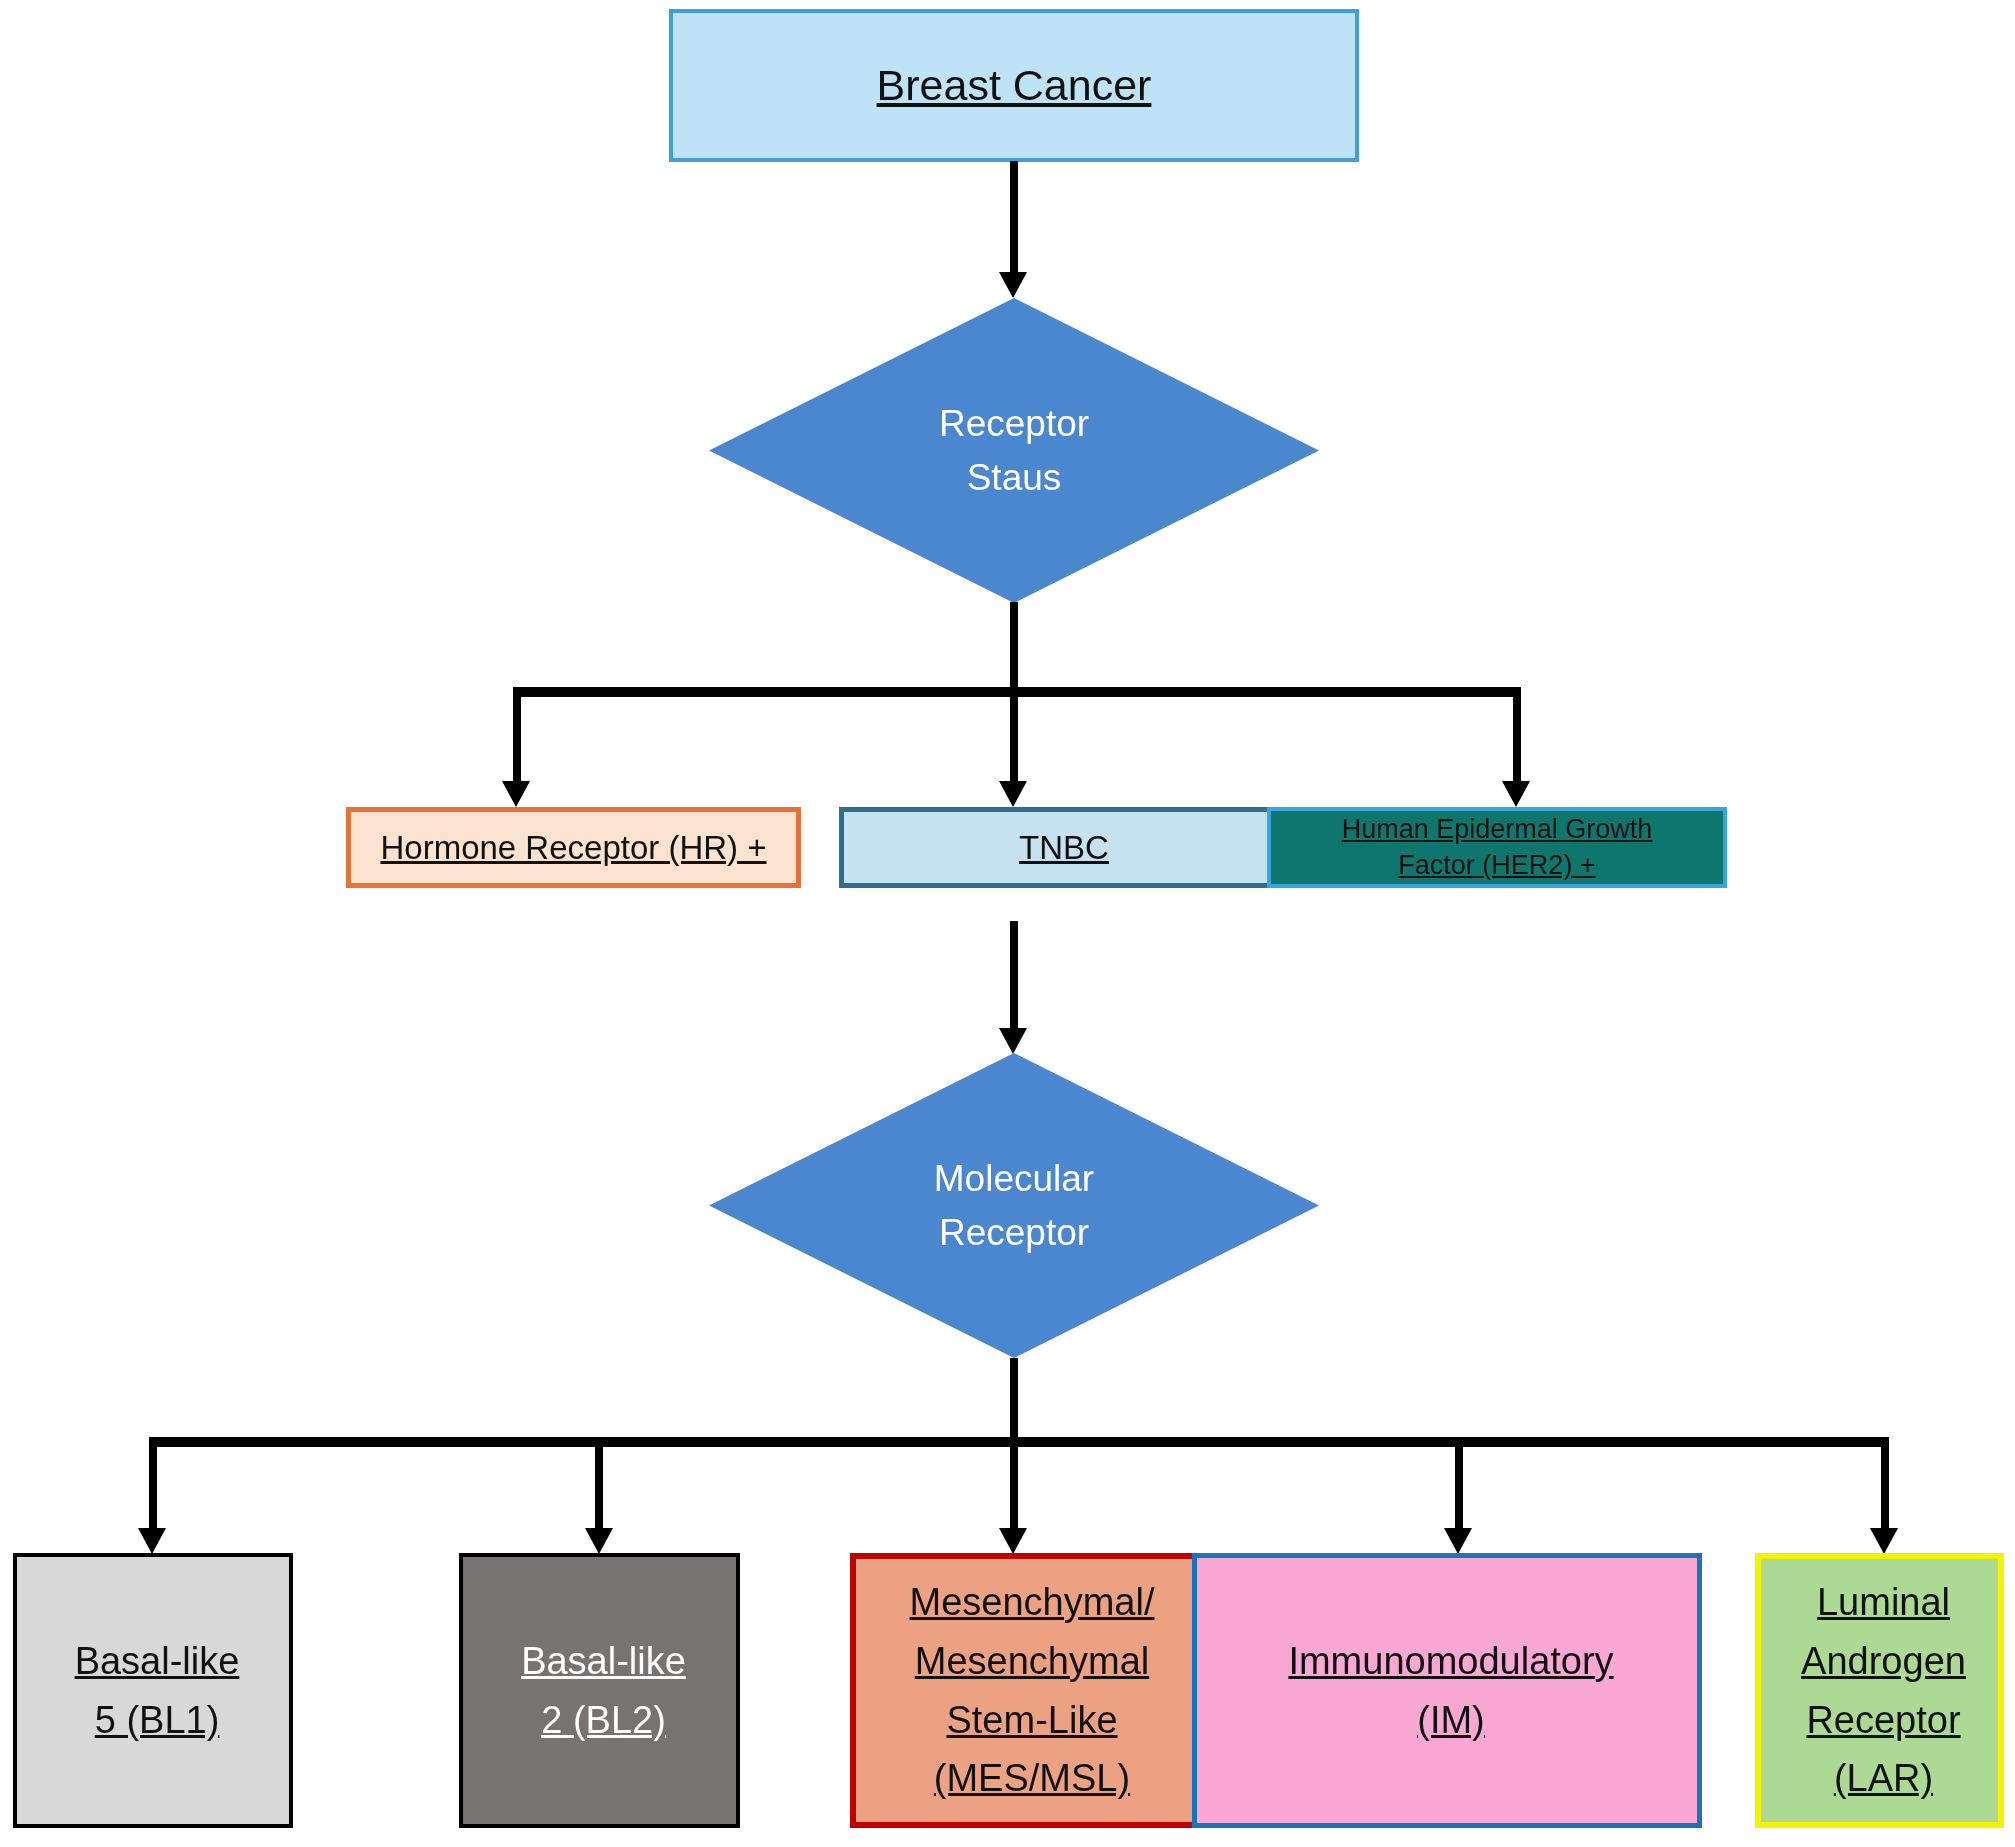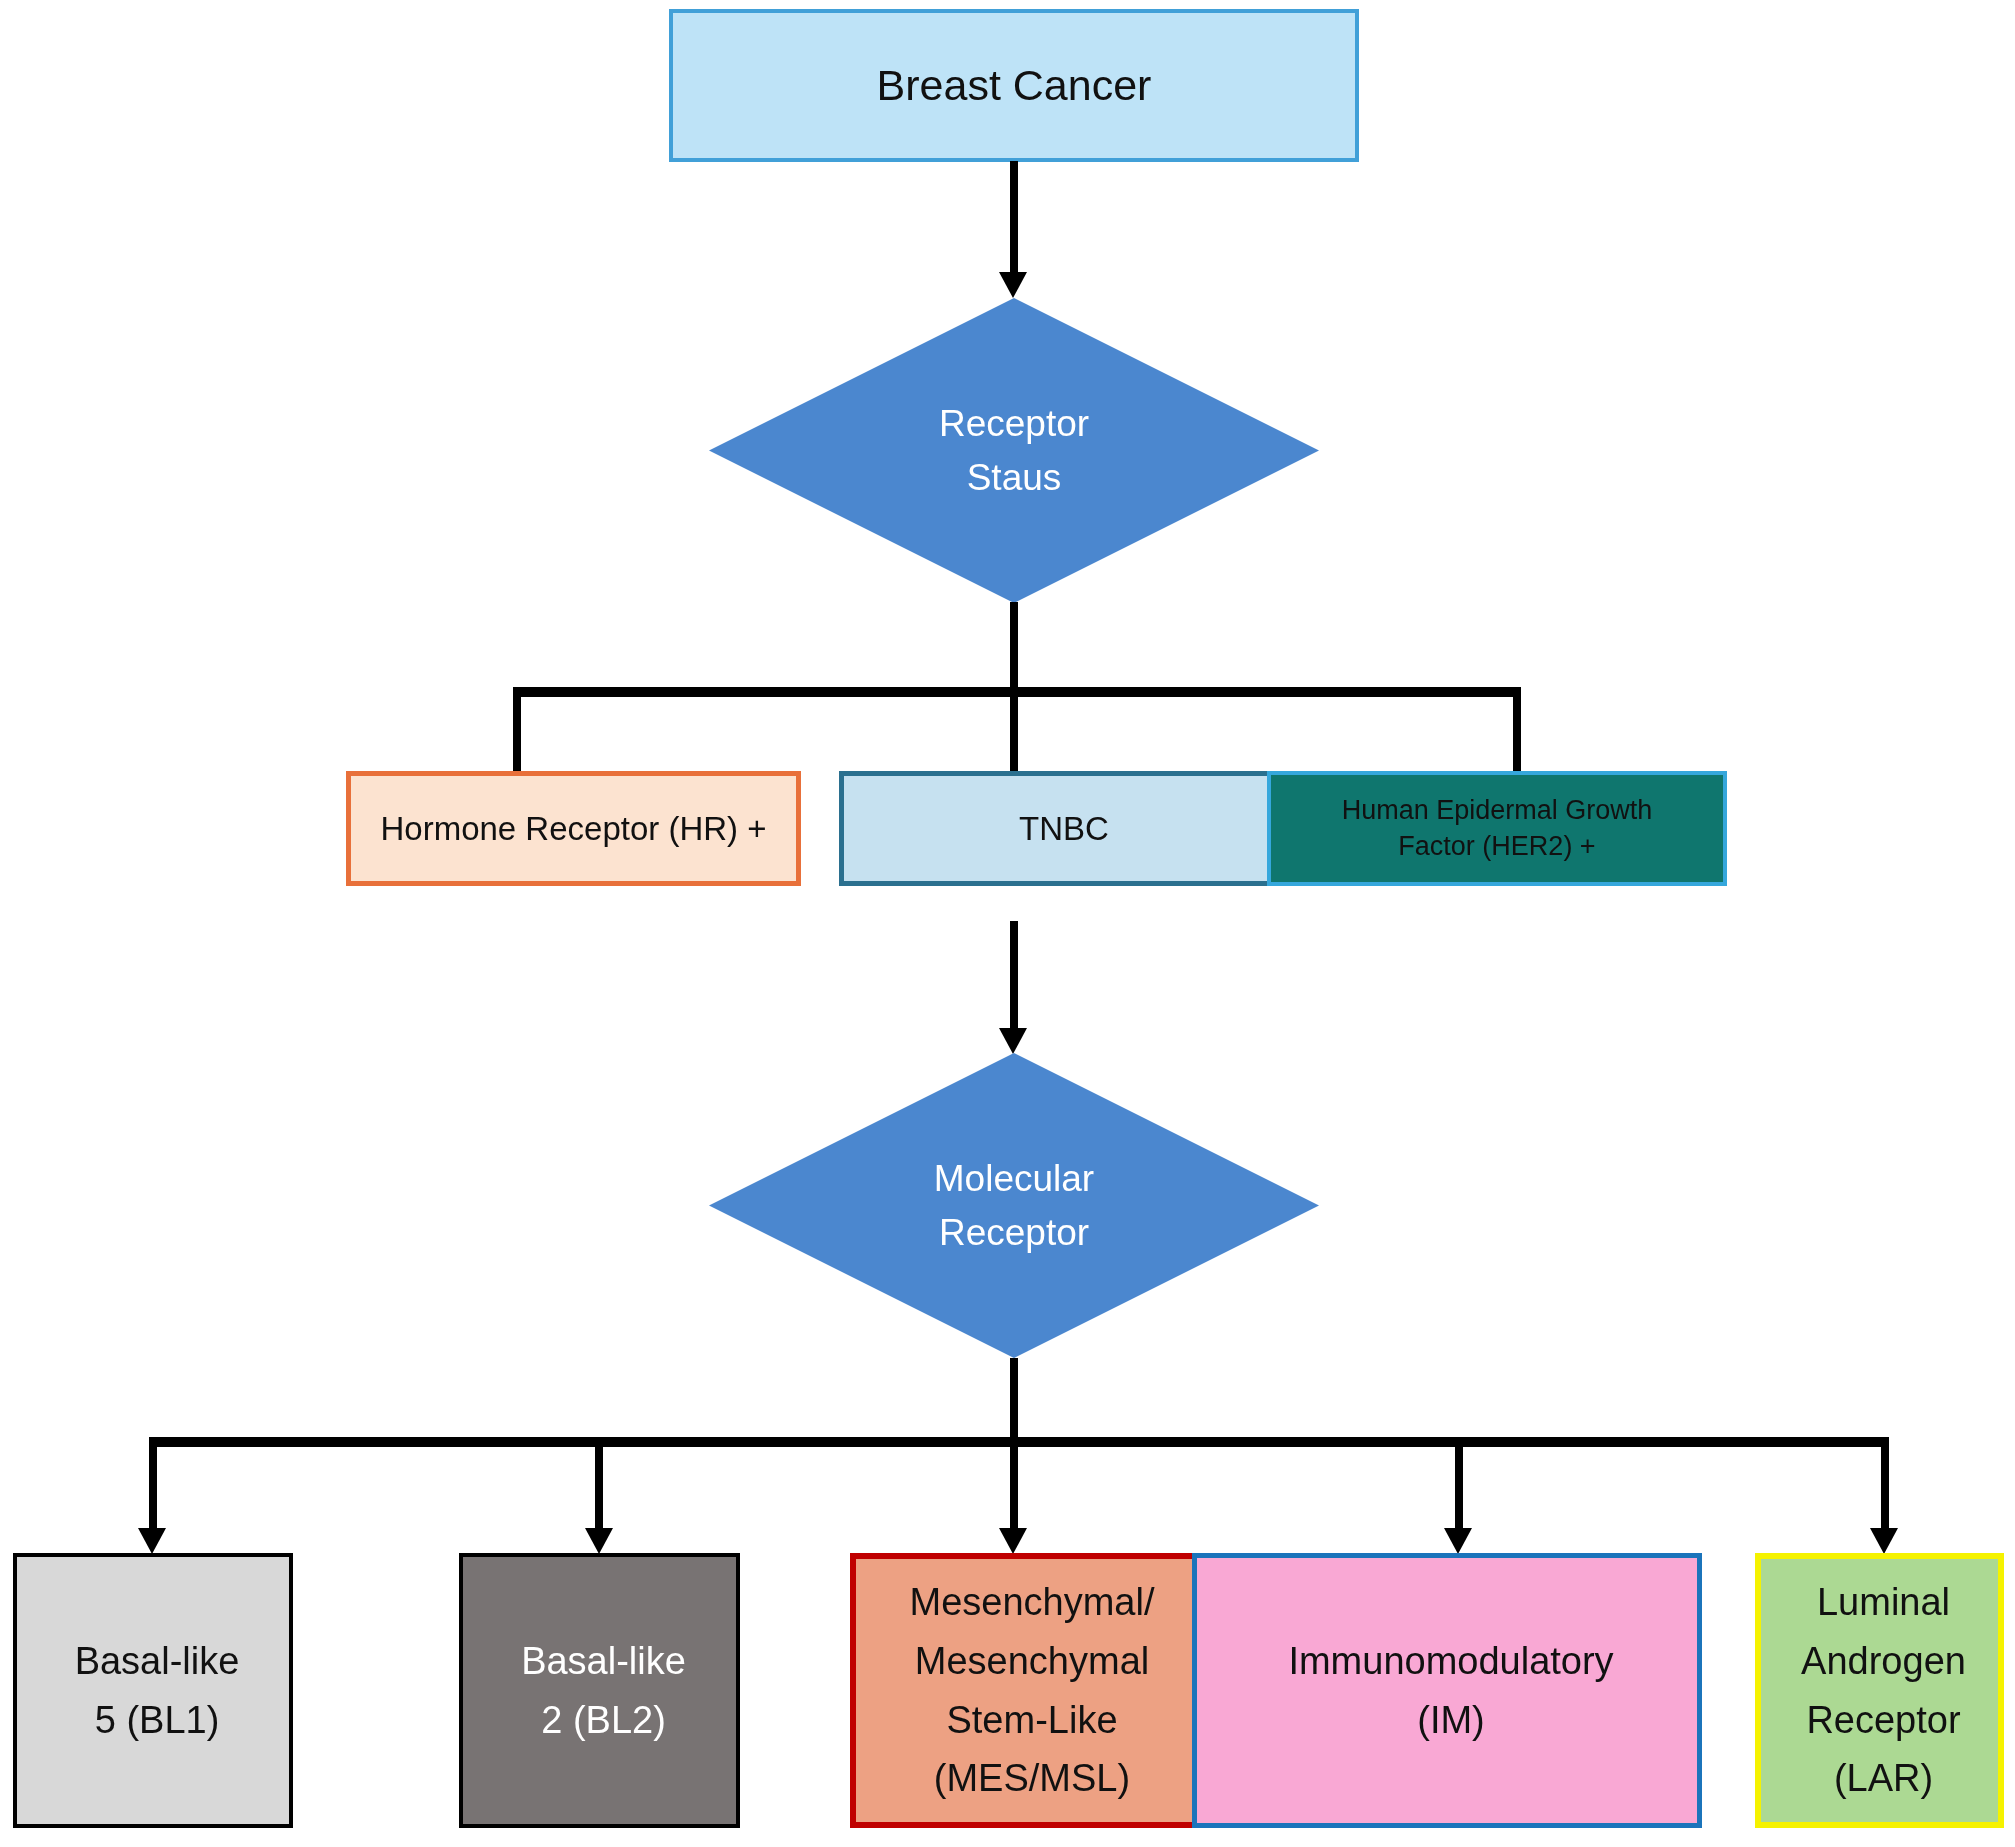--- a/index.html
+++ b/index.html
@@ -1,19 +1,19 @@
 <!DOCTYPE html>
 <html style="font-size:7.5px"><head>
 <meta charset="utf-8">
 <style>
   html,body{margin:0;padding:0;background:#FFFFFF;}
   #canvas{position:relative;width:2015px;height:1847px;background:#FFFFFF;overflow:hidden;
           font-family:"Liberation Sans",sans-serif;color:#111111;}
   .node{position:absolute;box-sizing:border-box;display:flex;flex-direction:column;
-        align-items:center;justify-content:center;text-align:center;}
+        align-items:center;justify-content:center;text-align:center;text-decoration:underline;}
   .node span{display:block;}
   .line{position:absolute;background:#000000;}
   .head{position:absolute;width:0;height:0;border-left:14.5px solid transparent;
         border-right:14.5px solid transparent;border-top:26px solid #000000;}
   
   #root-box{left:669px;top:9.4px;width:690px;height:153px;background:#BEE3F7;
             border:4.2px solid #41A0D8;font-size:43px;}
   
   .diamond{position:absolute;clip-path:polygon(50% 0,100% 50%,50% 100%,0 50%);
            background:#4B87CF;color:#FFFFFF;font-size:37px;line-height:1.45;
@@ -25,21 +25,21 @@
   #c1-head{left:999px;top:272px;}
   #c2-stem{left:1010px;top:602px;width:7.5px;height:95px;}
   #bar1{left:513px;top:687px;width:1008px;height:10.3px;}
   #c2l-stem{left:513px;top:687px;width:7.5px;height:95px;}
   #c2m-stem{left:1010px;top:687px;width:7.5px;height:95px;}
   #c2r-stem{left:1513px;top:687px;width:7.5px;height:95px;}
   #c2l-head{left:502px;top:781px;}
   #c2m-head{left:999px;top:781px;}
   #c2r-head{left:1502px;top:781px;}
   
-  .row1{top:771px;height:115px;font-size:33px;}
+  .row1{top:807px;height:81px;font-size:33px;}
   #hr-box{left:346px;width:455px;background:#FCE3D0;border:5.6px solid #E8703A;}
   #tnbc-box{left:803px;width:450px;background:#C6E1F0;border:5.6px solid #2B708F;margin-left:36px;}
   #her2-box{left:1267px;width:460px;background:#0f766e;border:4.7px solid #35A7DC;
             font-size:27px;line-height:1.3;}
   #c3-stem{left:1010px;top:921px;width:7.5px;height:108px;}
   #c3-head{left:999px;top:1028px;}
   #c4-stem{left:1010px;top:1358px;width:7.5px;height:90px;}
   #bar2{left:149px;top:1437px;width:1739px;height:10.3px;}
   .b2stem{top:1437px;width:7.5px;height:92px;}
   #b2s1{left:149px;}#b2s2{left:595px;}#b2s3{left:1010px;}#b2s4{left:1455px;}#b2s5{left:1881px;}

